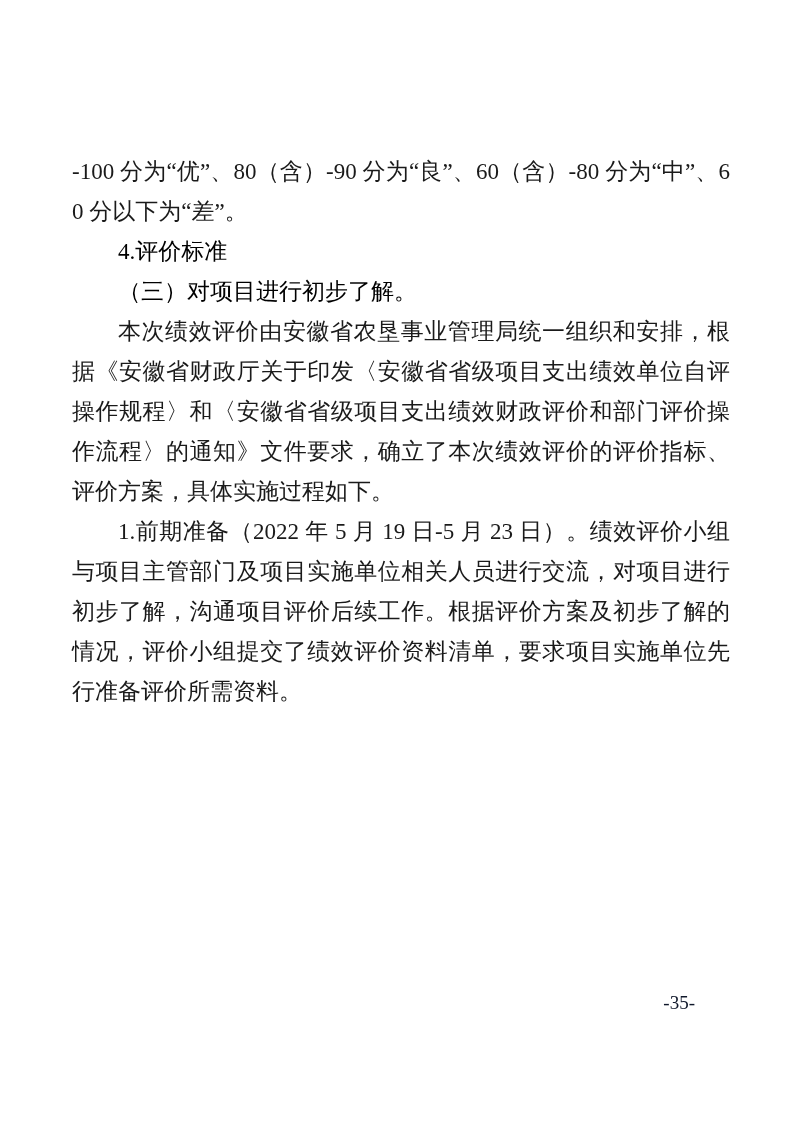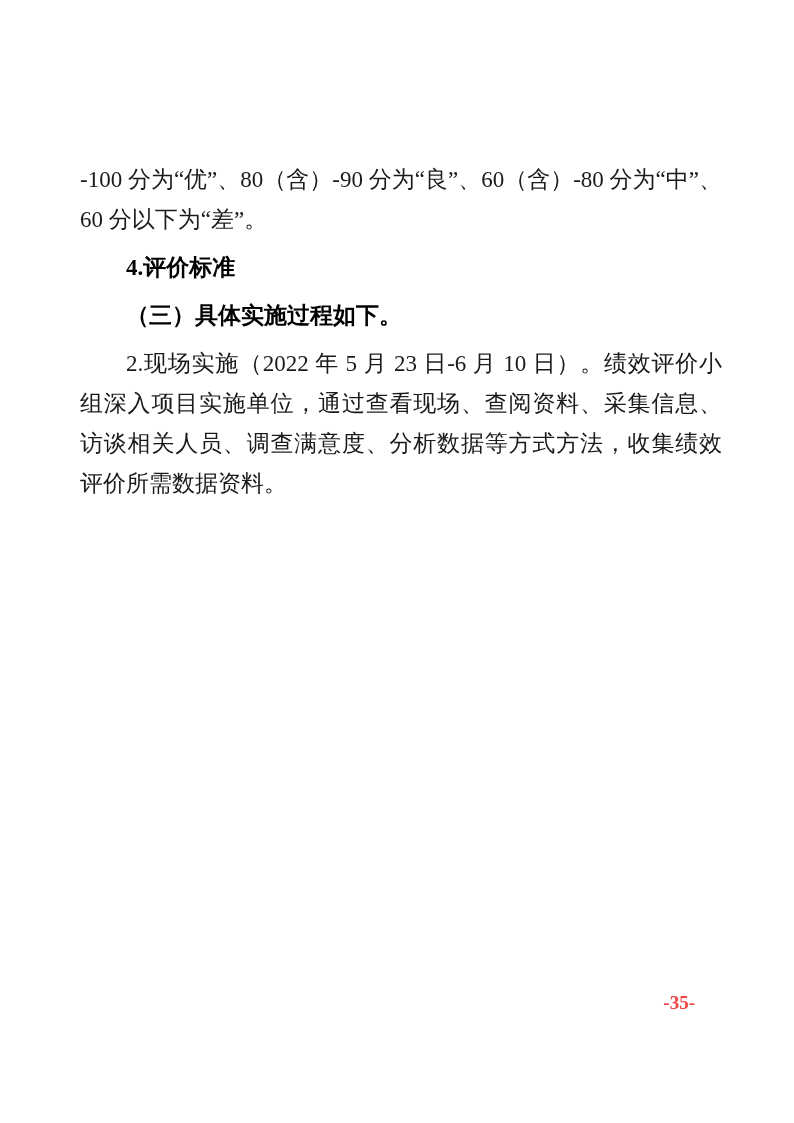--- a/index.html
+++ b/index.html
@@ -16,54 +16,54 @@
     overflow: hidden;
     color: #1a1a1a;
   }
   .doc-body {
     position: absolute;
     left: 72px;
     top: 152px;
     width: 658px;
   }
   .doc-body p {
-    margin: 8px;
+    margin: 0;
     font-size: 23px;
     line-height: 40px;
     text-align: justify;
     text-justify: inter-ideograph;
     word-break: break-all;
     color: #1a1a1a;
   }
   .doc-body p.indent {
     text-indent: 2em;
   }
   .doc-body p.heading {
-    font-weight: bold;
+    font-weight: normal;
     color: #000000;
   }
   .page-footer {
     position: absolute;
     top: 990px;
     left: 0;
     right: 99px;
     text-align: right;
     font-size: 19px;
     line-height: 26px;
-    color: #ef4444;
-    font-weight: bold;
+    color: #0f172a;
   }
 </style>
 </head>
 <body>
 
 <div class="page">
   <div class="doc-body">
 
   <p class="body">-100 分为“优”、80（含）-90 分为“良”、60（含）-80 分为“中”、60 分以下为“差”。</p>
       <p class="heading indent">4.评价标准</p>
-      <p class="heading indent">（三）具体实施过程如下。</p>
-      <p class="body indent">2.现场实施（2022 年 5 月 23 日-6 月 10 日）。绩效评价小组深入项目实施单位，通过查看现场、查阅资料、采集信息、访谈相关人员、调查满意度、分析数据等方式方法，收集绩效评价所需数据资料。</p>
+      <p class="heading indent">（三）对项目进行初步了解。</p>
+      <p class="body indent">本次绩效评价由安徽省农垦事业管理局统一组织和安排，根据《安徽省财政厅关于印发〈安徽省省级项目支出绩效单位自评操作规程〉和〈安徽省省级项目支出绩效财政评价和部门评价操作流程〉的通知》文件要求，确立了本次绩效评价的评价指标、评价方案，具体实施过程如下。</p>
+      <p class="body indent">1.前期准备（2022 年 5 月 19 日-5 月 23 日）。绩效评价小组与项目主管部门及项目实施单位相关人员进行交流，对项目进行初步了解，沟通项目评价后续工作。根据评价方案及初步了解的情况，评价小组提交了绩效评价资料清单，要求项目实施单位先行准备评价所需资料。</p>
     </div>
   <div class="page-footer">
     <span>-35-</span>
   </div>
 </div>
 
 </body></html>

